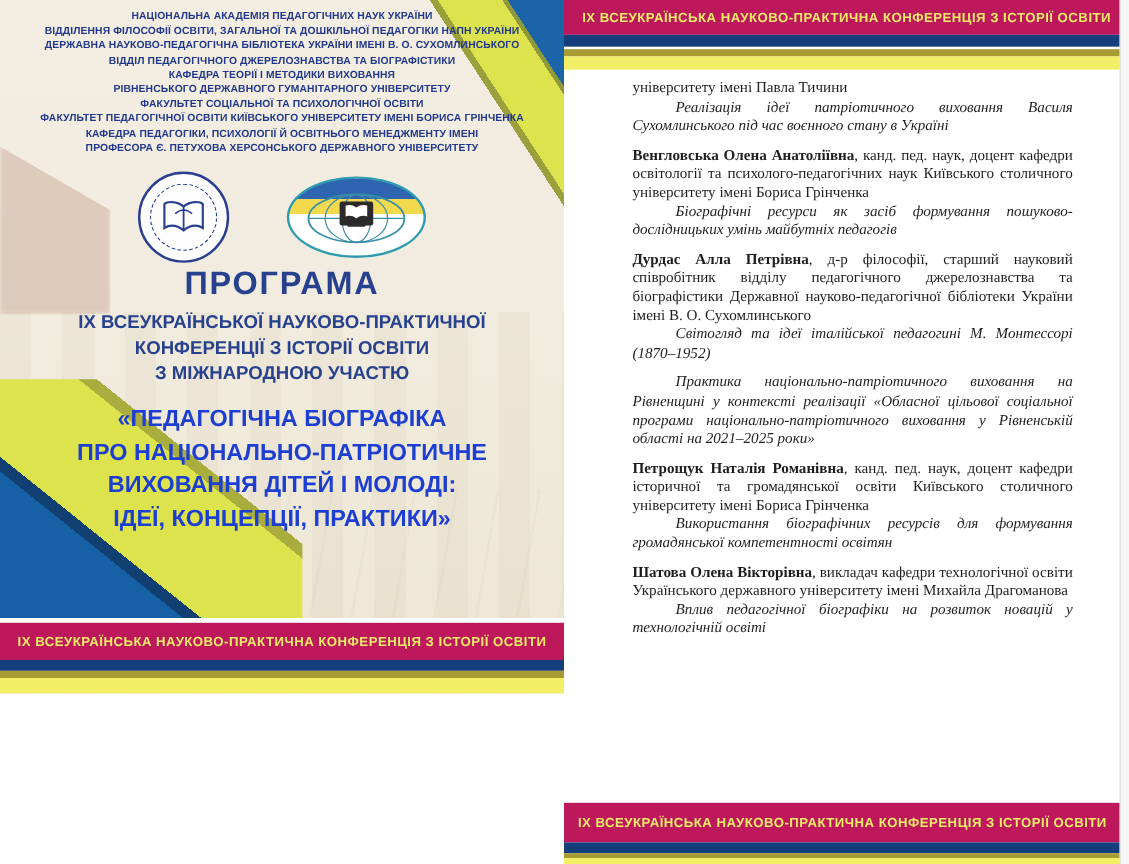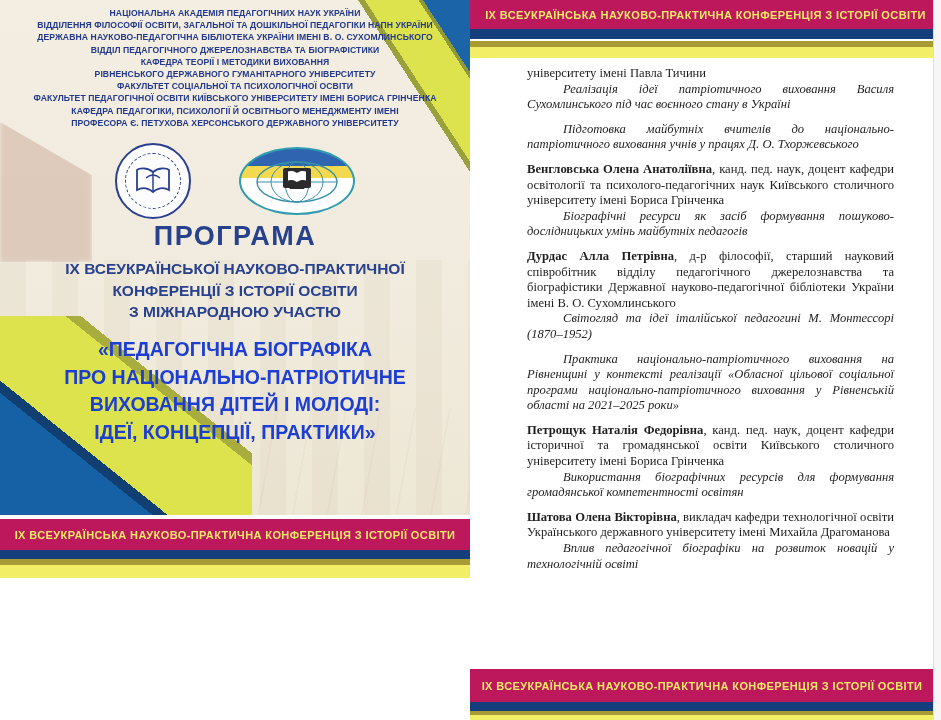--- a/index.html
+++ b/index.html
@@ -161,31 +161,30 @@
       <div class="stripe-navy"></div>
       <div class="gap-white"></div>
       <div class="stripe-olive"></div>
       <div class="stripe-yellow"></div>
     </div>
 
     <div class="pr-body">
       <p class="cont-line">університету імені Павла Тичини</p>
       <p class="topic">Реалізація ідеї патріотичного виховання Василя Сухомлинського під час воєнного стану в Україні</p>
 
-      <p class="topic">Підготовка майбутніх вчителів до національно-патріотичного виховання учнів у працях Д. О. Тхоржевського</p>
 
       <p class="entry"><span class="name">Венгловська Олена Анатоліївна</span><span>, канд. пед. наук, доцент кафедри освітології та психолого-педагогічних наук Київського столичного університету імені Бориса Грінченка</span></p>
       <p class="topic">Біографічні ресурси як засіб формування пошуково-дослідницьких умінь майбутніх педагогів</p>
 
       <p class="entry"><span class="name">Дурдас Алла Петрівна</span><span>, д-р філософії, старший науковий співробітник відділу педагогічного джерелознавства та біографістики Державної науково-педагогічної бібліотеки України імені В. О. Сухомлинського</span></p>
       <p class="topic">Світогляд та ідеї італійської педагогині М. Монтессорі (1870–1952)</p>
 
       <p class="topic">Практика національно-патріотичного виховання на Рівненщині у контексті реалізації «Обласної цільової соціальної програми національно-патріотичного виховання у Рівненській області на 2021–2025 роки»</p>
 
-      <p class="entry"><span class="name">Петрощук Наталія Федорівна</span><span>, канд. пед. наук, доцент кафедри історичної та громадянської освіти Київського столичного університету імені Бориса Грінченка</span></p>
+      <p class="entry"><span class="name">Петрощук Наталія Романівна</span><span>, канд. пед. наук, доцент кафедри історичної та громадянської освіти Київського столичного університету імені Бориса Грінченка</span></p>
       <p class="topic">Використання біографічних ресурсів для формування громадянської компетентності освітян</p>
 
       <p class="entry"><span class="name">Шатова Олена Вікторівна</span><span>, викладач кафедри технологічної освіти Українського державного університету імені Михайла Драгоманова</span></p>
       <p class="topic">Вплив педагогічної біографіки на розвиток новацій у технологічній освіті</p>
 
     </div>
 
     <div class="pr-footer">
       <div class="banner">ІХ ВСЕУКРАЇНСЬКА НАУКОВО-ПРАКТИЧНА КОНФЕРЕНЦІЯ З ІСТОРІЇ ОСВІТИ</div>
       <div class="stripe-navy"></div>

